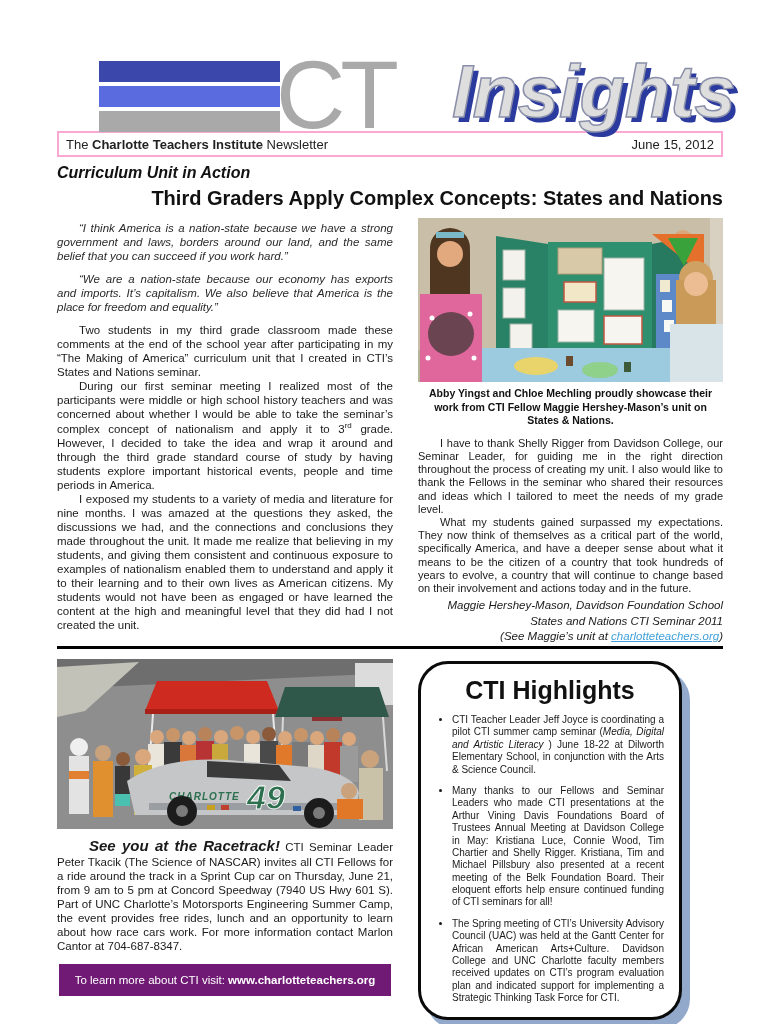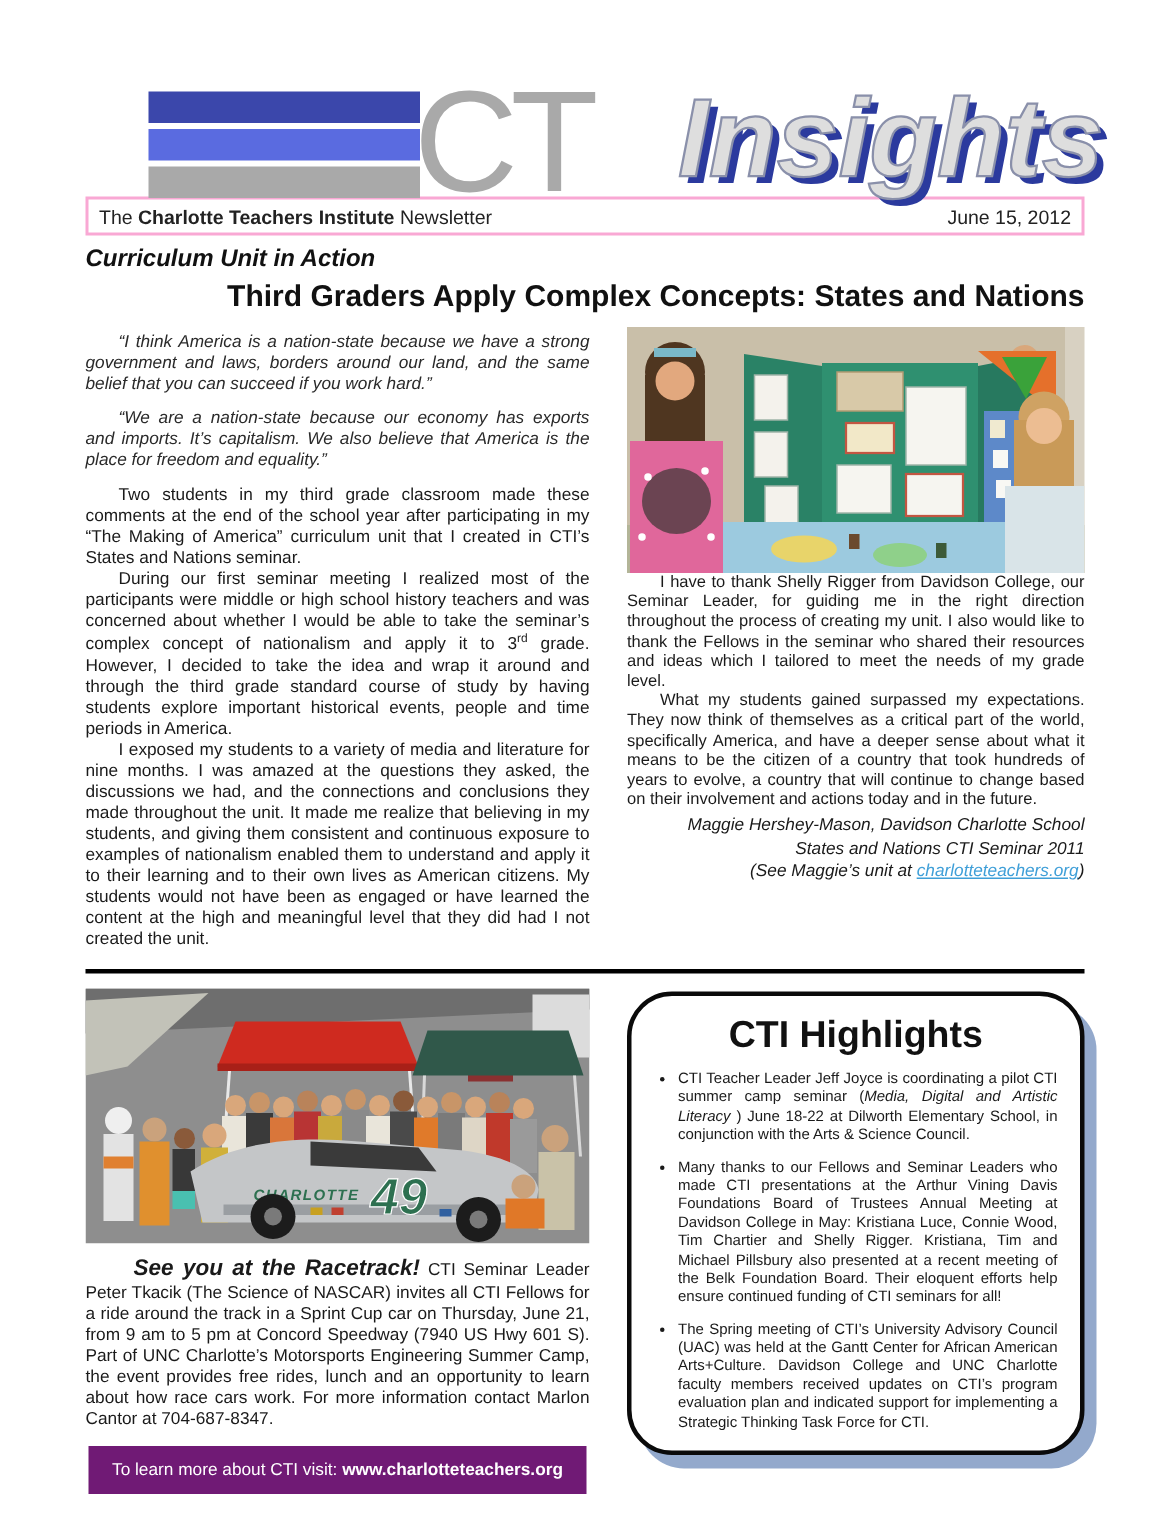--- a/index.html
+++ b/index.html
@@ -59,21 +59,21 @@
   .section-left-bottom { position:absolute; left:57px; top:659px; width:336px; }
   .race-p { margin:8px 0 0 0; font-size:11.5px; line-height:1.22; text-align:justify; }
   .race-lead { font-weight:bold; font-style:italic; font-size:15px;margin-left:32px; }
   .cta-bar {
     margin:11px 2px 0; background:#701a75; color:#ffffff;
     text-align:center; font-size:11.5px; padding:10px 4px;
   }
 
   
   .highlights {
-    position:absolute; left:418px; top:661px; width:305px; box-sizing:border-box;
+    position:absolute; left:418px; top:661px; width:264px; box-sizing:border-box;
     border:3px solid #0a0a0a; border-radius:30px; background:#ffffff;
     box-shadow:8px 9px 0 #93a9cc; padding:10px 15px 12px; z-index:2;
   }
   .hl-title { text-align:center; font-size:25px; font-weight:bold; margin:2px 0 9px; color:#111; }
   .hl-list { margin:0; padding-left:16px; }
   .hl-list li { font-size:10px; line-height:1.24; text-align:justify; margin-bottom:9px; color:#1a1a1a; }
   .hl-list li:last-child { margin-bottom:0; }
 </style>
 </head>
 <body>
@@ -149,24 +149,25 @@
         <circle cx="14" cy="100" r="2.5" fill="#fff"></circle>
           <circle cx="52" cy="96" r="2.5" fill="#fff"></circle>
         <circle cx="10" cy="140" r="2.5" fill="#fff"></circle>
           <circle cx="56" cy="140" r="2.5" fill="#fff"></circle>
         <circle cx="278" cy="60" r="17" fill="#cfa263"></circle>
         <rect x="258" y="62" width="40" height="56" fill="#c99a58"></rect>
         <circle cx="278" cy="66" r="12" fill="#ecbd92"></circle>
         <rect x="252" y="106" width="53" height="58" fill="#d9e4e8"></rect>
       </svg>
     </div>
+    <div class="caption">Abby Yingst and Chloe Mechling proudly showcase their work from CTI Fellow Maggie Hershey-Mason’s unit on States &amp; Nations.</div>
     <p class="body-p">I have to thank Shelly Rigger from Davidson College, our Seminar Leader, for guiding me in the right direction throughout the process of creating my unit. I also would like to thank the Fellows in the seminar who shared their resources and ideas which I tailored to meet the needs of my grade level.</p>
     <p class="body-p">What my students gained surpassed my expectations. They now think of themselves as a critical part of the world, specifically America, and have a deeper sense about what it means to be the citizen of a country that took hundreds of years to evolve, a country that will continue to change based on their involvement and actions today and in the future.</p>
     <div class="attribution">
-      <div>Maggie Hershey-Mason, Davidson Charlotte School</div>
+      <div>Maggie Hershey-Mason, Davidson Foundation School</div>
       <div>States and Nations CTI Seminar 2011</div>
       <div><span>(See Maggie’s unit at </span><a href="#">charlotteteachers.org</a><span>)</span></div>
     </div>
   </div>
 
   <div class="rule-mid"></div>
 
   <div class="section-left-bottom">
     <div class="photo-frame">
       <svg width="336" height="170" viewBox="0 0 336 170">

